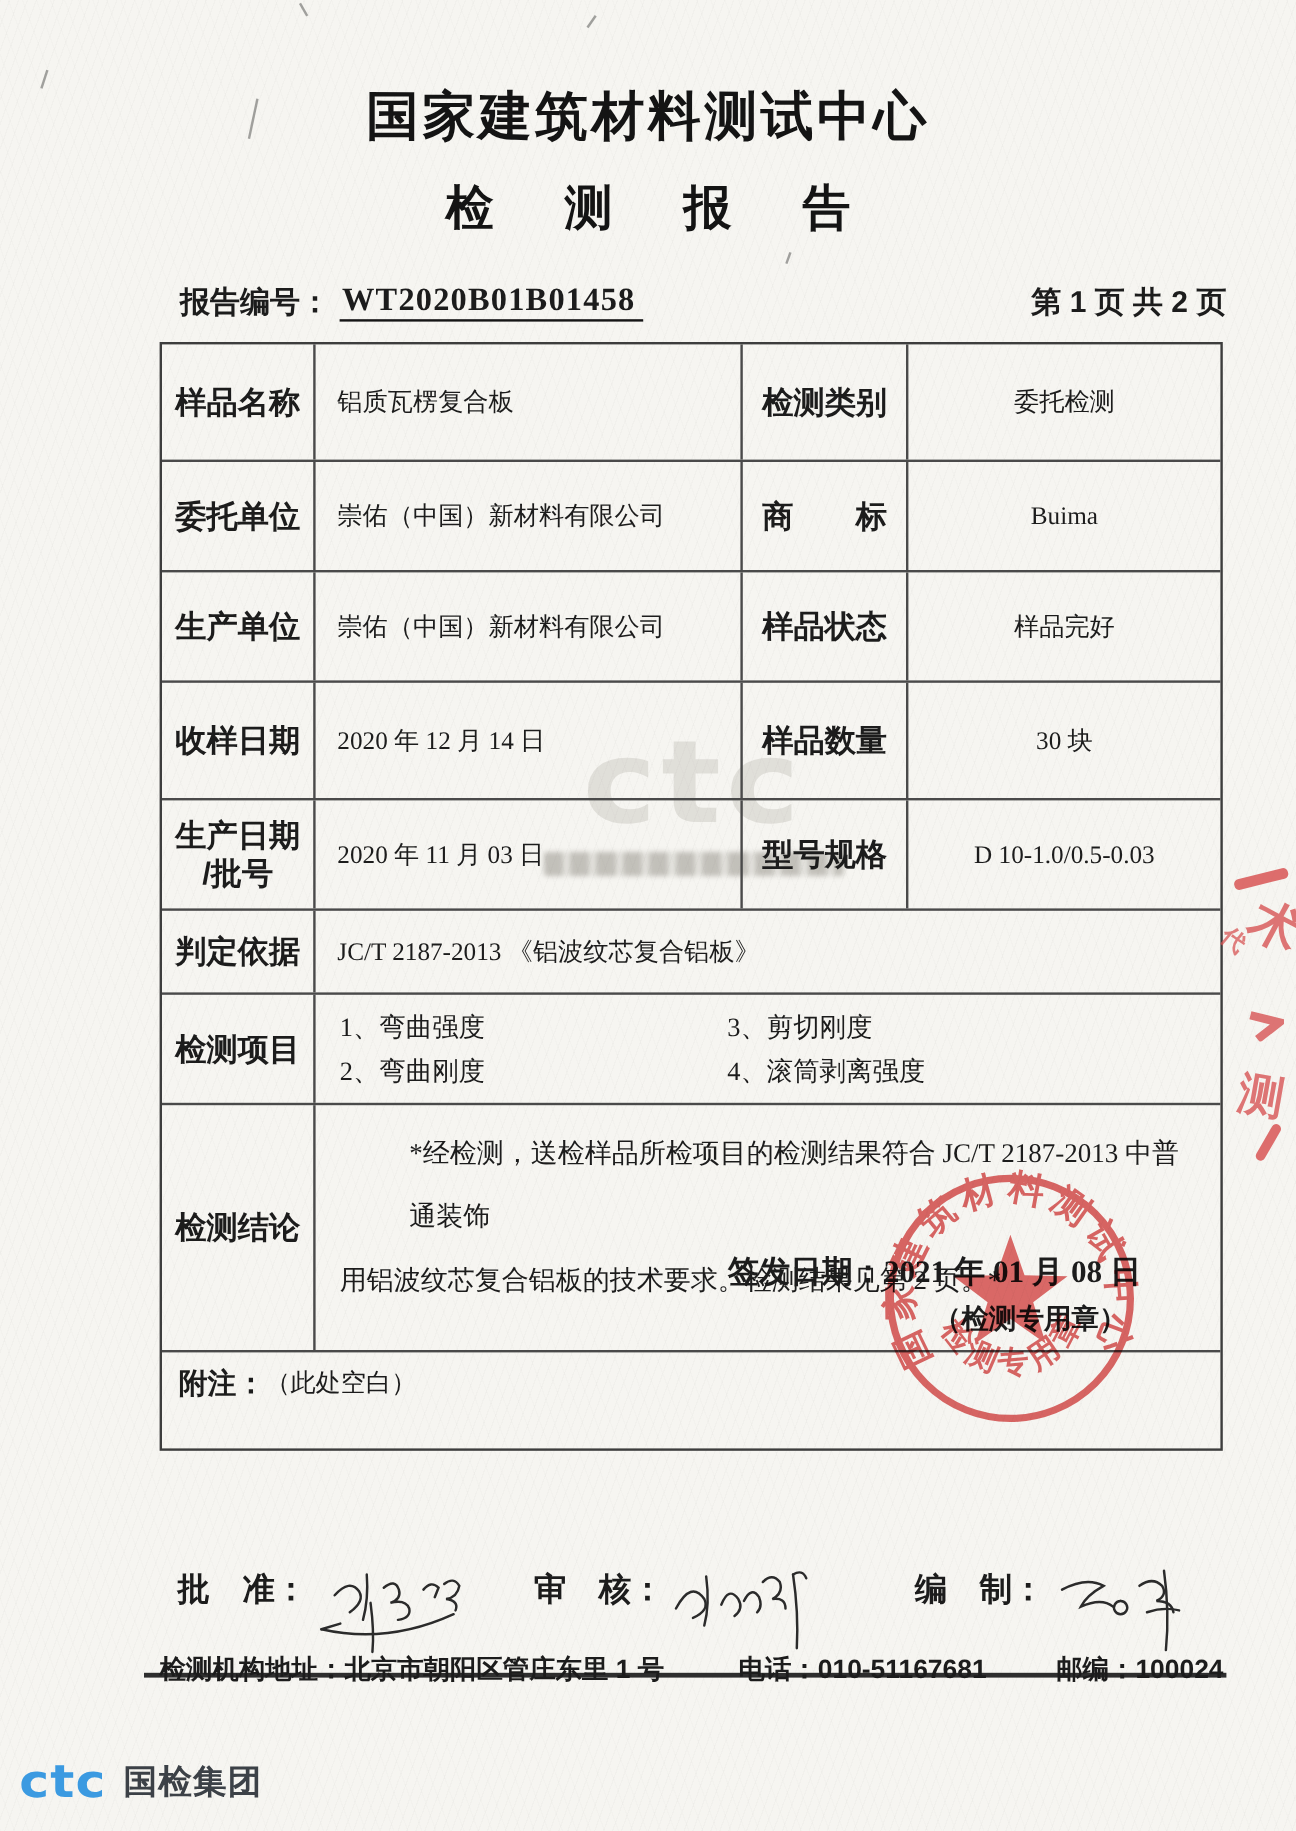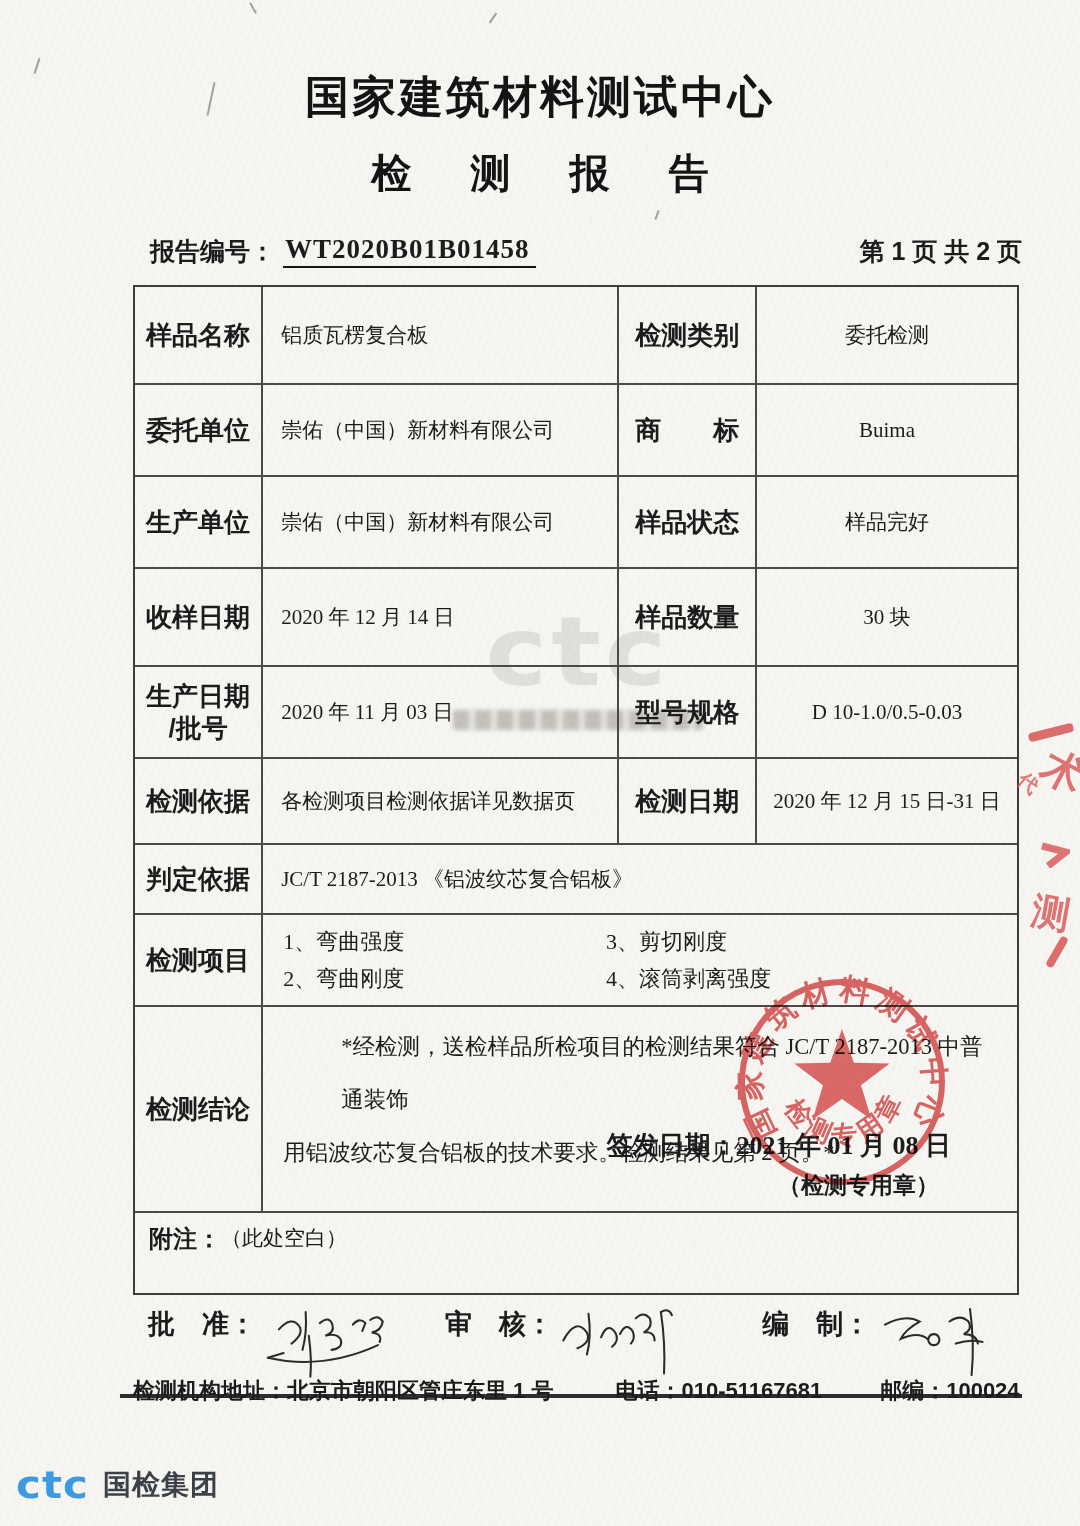--- a/index.html
+++ b/index.html
@@ -153,26 +153,20 @@
     </div>
 
     <div class="trow r-h2">
       <div class="cell lab" style="white-space:pre-line;">生产日期
 /批号</div>
       <div class="cell val1">2020 年 11 月 03 日</div>
       <div class="cell lab2">型号规格</div>
       <div class="cell val2">D 10-1.0/0.5-0.03</div>
     </div>
 
-    <div class="trow r-h3">
-      <div class="cell lab">检测依据</div>
-      <div class="cell val1">各检测项目检测依据详见数据页</div>
-      <div class="cell lab2">检测日期</div>
-      <div class="cell val2">2020 年 12 月 15 日-31 日</div>
-    </div>
 
     <div class="trow r-judge">
       <div class="cell lab">判定依据</div>
       <div class="cell wide-val">JC/T 2187-2013 《铝波纹芯复合铝板》</div>
     </div>
 
     <div class="trow r-items">
       <div class="cell lab">检测项目</div>
       <div class="cell" style="width:85.7%;">
         <div class="items-wrap">

